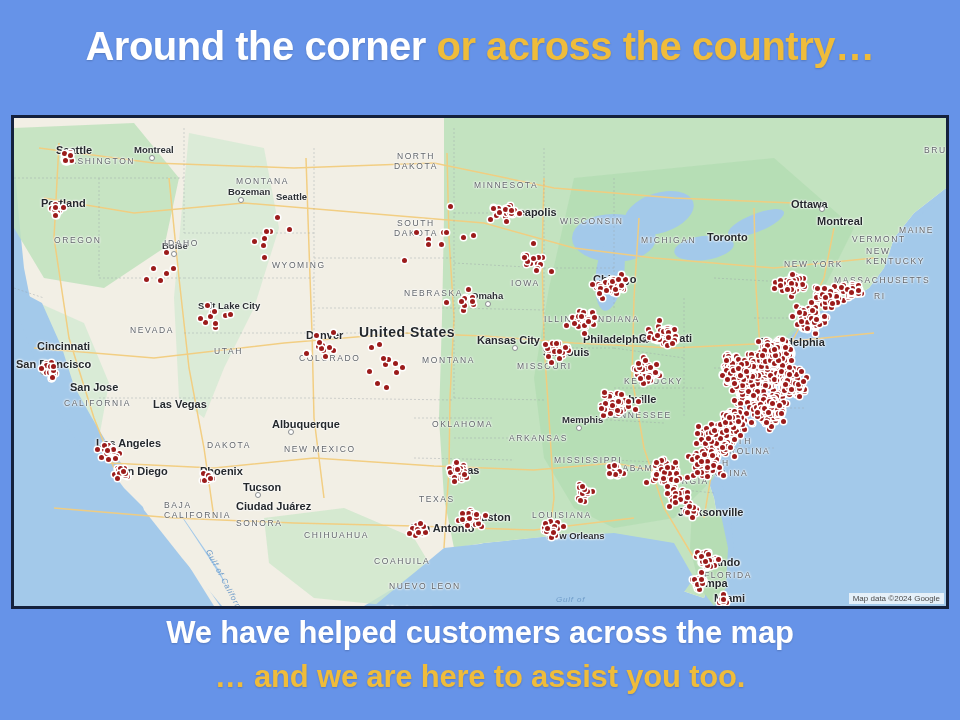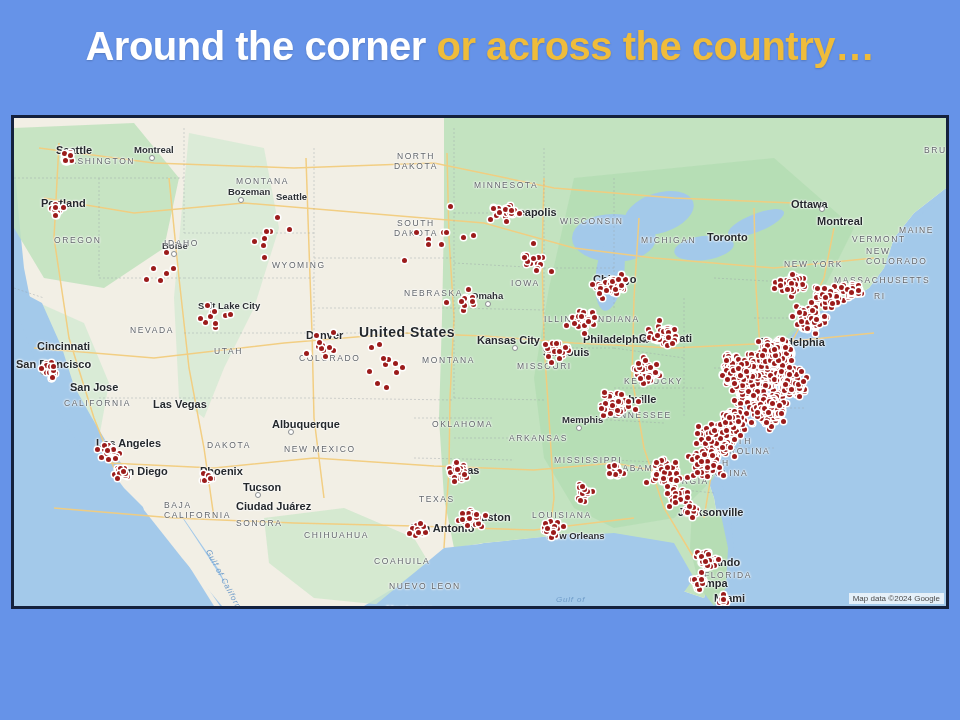--- a/index.html
+++ b/index.html
@@ -276,21 +276,21 @@
       <div class="lbl lbl-state-lg" style="left:405px;top:376px">TEXAS</div>
       <div class="lbl lbl-state-lg" style="left:518px;top:392px">LOUISIANA</div>
       <div class="lbl lbl-state-lg" style="left:690px;top:452px">FLORIDA</div>
       <div class="lbl lbl-state-lg" style="left:700px;top:318px;white-space:pre-line">NORTH
 CAROLINA</div>
       <div class="lbl lbl-state-lg" style="left:678px;top:340px;white-space:pre-line">SOUTH
 CAROLINA</div>
       <div class="lbl lbl-state-lg" style="left:770px;top:141px">NEW YORK</div>
       <div class="lbl lbl-state-lg" style="left:838px;top:116px">VERMONT</div>
       <div class="lbl lbl-state-lg" style="left:852px;top:128px;white-space:pre-line">NEW
-COLORADO</div>
+KENTUCKY</div>
       <div class="lbl lbl-state-lg" style="left:820px;top:157px">MASSACHUSETTS</div>
       <div class="lbl lbl-state-lg" style="left:885px;top:107px">MAINE</div>
       <div class="lbl lbl-state-lg" style="left:860px;top:173px">RI</div>
       <div class="lbl lbl-state-lg" style="left:150px;top:382px;white-space:pre-line">BAJA
 CALIFORNIA</div>
       <div class="lbl lbl-state-lg" style="left:222px;top:400px">SONORA</div>
       <div class="lbl lbl-state-lg" style="left:290px;top:412px">CHIHUAHUA</div>
       <div class="lbl lbl-state-lg" style="left:360px;top:438px">COAHUILA</div>
       <div class="lbl lbl-state-lg" style="left:375px;top:463px">NUEVO LEON</div>
       <div class="lbl lbl-state-lg" style="left:910px;top:27px">BRU</div>
@@ -2578,13 +2578,15 @@
         <div class="pin" style="left:149.7px;top:132.0px"></div>
         <div class="pin" style="left:129.7px;top:159.4px"></div>
         <div class="pin" style="left:144.0px;top:159.9px"></div>
       </div>
 
     <div id="attribution">Map data ©2024 Google</div>
   </div>
 </div>
 
 <div id="footer">
+  <div class="line1">We have helped customers across the map</div>
+  <div class="line2">… and we are here to assist you too.</div>
 </div>
 
 </body></html>

